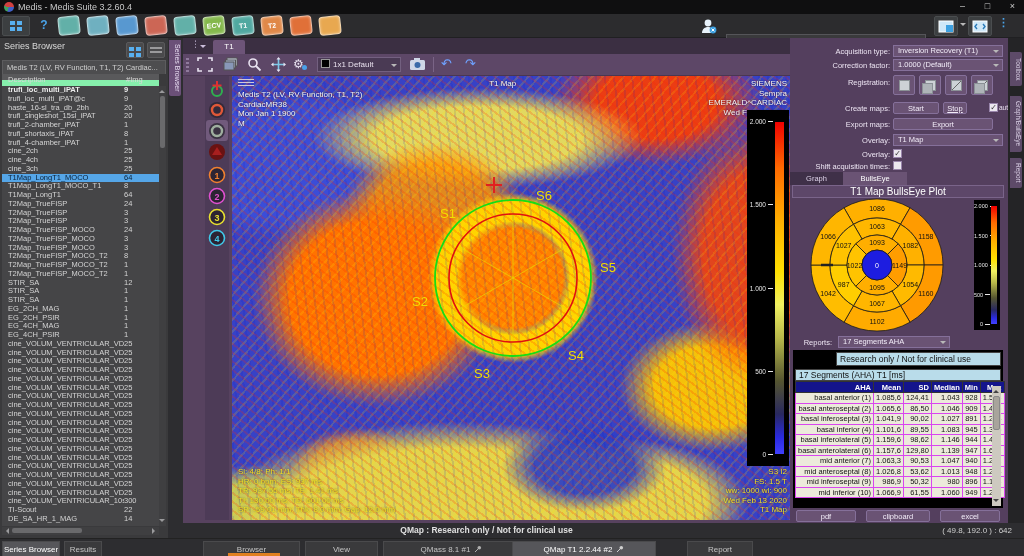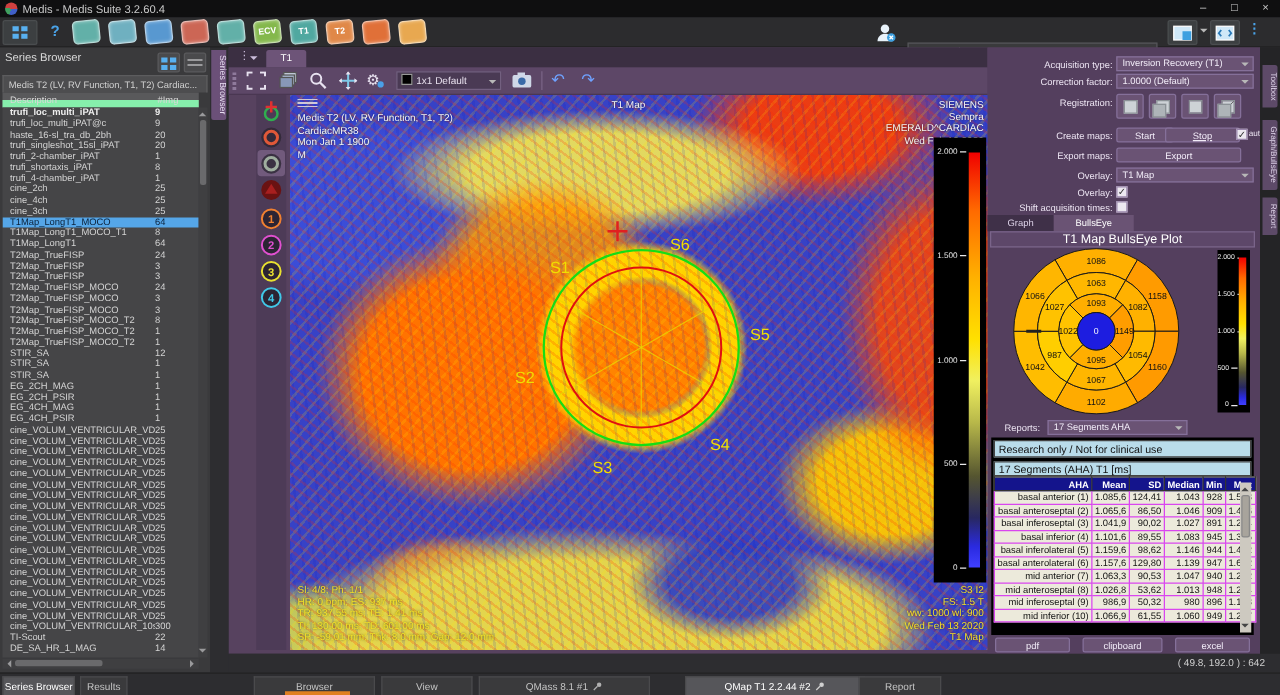--- a/index.html
+++ b/index.html
@@ -98,21 +98,21 @@
   .bz-title{position:absolute;left:2px;width:212px;height:13px;background:#5d4769;border:1px solid #7a648a;color:#fff;
     font-size:10px;text-align:center;line-height:12px;}
   .bz-num{font-size:7px;fill:#111;}
   .cbar2{position:absolute;left:184px;top:162px;width:26px;height:130px;background:#000;}
   .cbar2 .strip{position:absolute;right:3px;top:6px;bottom:6px;width:6px;
     background:linear-gradient(180deg,#f00000 0%,#ff6a00 14%,#ffb000 30%,#ffe000 45%,#f0f060 55%,#b8b84a 65%,#555530 78%,#282860 88%,#2a2ae0 95%,#4040ff 100%);}
   .cbar2 .scale{position:absolute;left:0;right:10px;top:3px;bottom:3px;display:flex;flex-direction:column;justify-content:space-between;}
   .cbar2 .cb-lab{font-size:5.5px;}
   
   .rtable{position:absolute;left:3px;top:312px;width:210px;height:158px;background:#000;padding:2px;font-family:"Liberation Serif",serif;}
-  .rt-banner{background:#b9dcea;color:#111;font-size:8.5px;padding:1px 3px;border:1px solid #444;}
+  .rt-banner{background:#b9dcea;color:#111;font-size:8.5px;padding:1px 3px;border:1px solid #444;margin-left:41px;}
   .rt-title{background:#b9dcea;color:#111;font-size:8.5px;padding:0 3px;margin-top:3px;border:1px solid #444;}
   table.aha{border-collapse:collapse;width:196px;background:#eceadb;}
   table.aha th{background:#14148c;color:#fff;font-size:7.5px;font-weight:bold;text-align:right;padding:0 2px;height:11px;border:1px solid #333;}
   table.aha td{font-size:7.5px;color:#111;padding:0 2px;height:10.5px;border:1px solid #d946ef;white-space:nowrap;}
   table.aha td.lbl{text-align:right;}
   table.aha td.num{text-align:right;}
   .rt-scroll{position:absolute;right:2px;top:36px;bottom:2px;width:9px;background:#cdc9c0;}
   
   .rightstrip{left:1008px;top:38px;width:16px;height:518px;background:#242426;}
   .rstab{position:absolute;left:2px;width:12px;background:#5d4a68;color:#ddd2e8;font-size:6.5px;
@@ -626,21 +626,21 @@
       <div class="regbtn" style="left:52px;">
           <i style="background:linear-gradient(135deg,#cdd2d6 48%,#666 50%,#cdd2d6 52%);"></i>
         </div>
       <div class="regbtn" style="left:78px;">
           <i style="background:linear-gradient(135deg,#cdd2d6 48%,#666 50%,#cdd2d6 52%);"></i>
           <i style="left:2px;top:7px;background:#aeb4b8;"></i>
         </div>
     </div>
     <div class="rp-label" style="top:66px;">Create maps:</div>
     <div class="pbtn" style="left:103px;top:64px;width:46px;height:12px;line-height:11px;">Start</div>
-    <div class="pbtn" style="left:142px;top:64px;width:60px;height:12px;line-height:11px;text-decoration:underline;">Stop</div>
+    <div class="pbtn" style="left:153px;top:64px;width:24px;height:12px;line-height:11px;text-decoration:underline;">Stop</div>
     <div class="chk" style="left:199px;top:65px;">✓</div>
     <span class="abs" style="left:209px;top:66px;font-size:6.5px;color:#ece4f2;">auto</span>
     <div class="rp-label" style="top:82px;">Export maps:</div>
     <div class="pbtn" style="left:103px;top:80px;width:100px;height:12px;line-height:11px;">Export</div>
     <div class="rp-label" style="top:98px;">Overlay:</div>
     <div class="rp-combo" style="top:96px;"><span>T1 Map</span><i class="dda"></i></div>
     <div class="rp-label" style="top:112px;">Overlay:</div>
     <div class="chk" style="left:103px;top:111px;">✓</div>
     <div class="rp-label" style="top:124px;">Shift acquisition times:</div>
     <div class="chk" style="left:103px;top:123px;"></div>
@@ -825,35 +825,36 @@
     <div class="pbtn" style="left:150px;top:472px;width:60px;height:12px;line-height:11px;">excel</div>
   </div>
 
   <div class="abs rightstrip">
     <div class="rstab" style="top:14px;height:34px;">Toolbox</div>
     <div class="rstab" style="top:58px;height:56px;">Graph/BullsEye</div>
     <div class="rstab" style="top:120px;height:30px;">Report</div>
   </div>
 
   <div class="abs belowmain">
+    <div class="abs" style="left:0;width:607px;text-align:center;font-size:8.5px;font-weight:bold;line-height:15px;">QMap : Research only / Not for clinical use</div>
     <div class="abs" style="right:12px;font-size:8px;line-height:15px;color:#cfcfcf;">( 49.8, 192.0 ) :  642</div>
   </div>
 
   <div class="abs bottombar">
     <div class="btab active" style="left:2px;width:58px;">Series Browser</div>
     <div class="btab" style="left:64px;width:38px;">Results</div>
     <div class="btab" style="left:203px;width:97px;">Browser</div>
     <div class="btab" style="left:305px;width:73px;">View</div>
     <div class="btab" style="left:383px;width:137px;">
       <span>QMass 8.1  #1</span><span class="pin"><svg width="8" height="8" viewBox="0 0 8 8">
             <path d="M1 7L4 4" stroke="#b0b0b0" stroke-width="1"></path>
             <circle cx="5.3" cy="2.7" r="1.8" fill="#b0b0b0"></circle>
           </svg></span>
     </div>
-    <div class="btab active" style="left:548px;width:144px;">
+    <div class="btab active" style="left:512px;width:144px;">
       <span>QMap T1 2.2.44  #2</span><span class="pin"><svg width="8" height="8" viewBox="0 0 8 8">
             <path d="M1 7L4 4" stroke="#d0d0d0" stroke-width="1"></path>
             <circle cx="5.3" cy="2.7" r="1.8" fill="#d0d0d0"></circle>
           </svg></span>
     </div>
     <div class="btab" style="left:687px;width:66px;">Report</div>
     <div class="orangebar" style="left:228px;width:52px;"></div>
   </div>
 
 </div>

